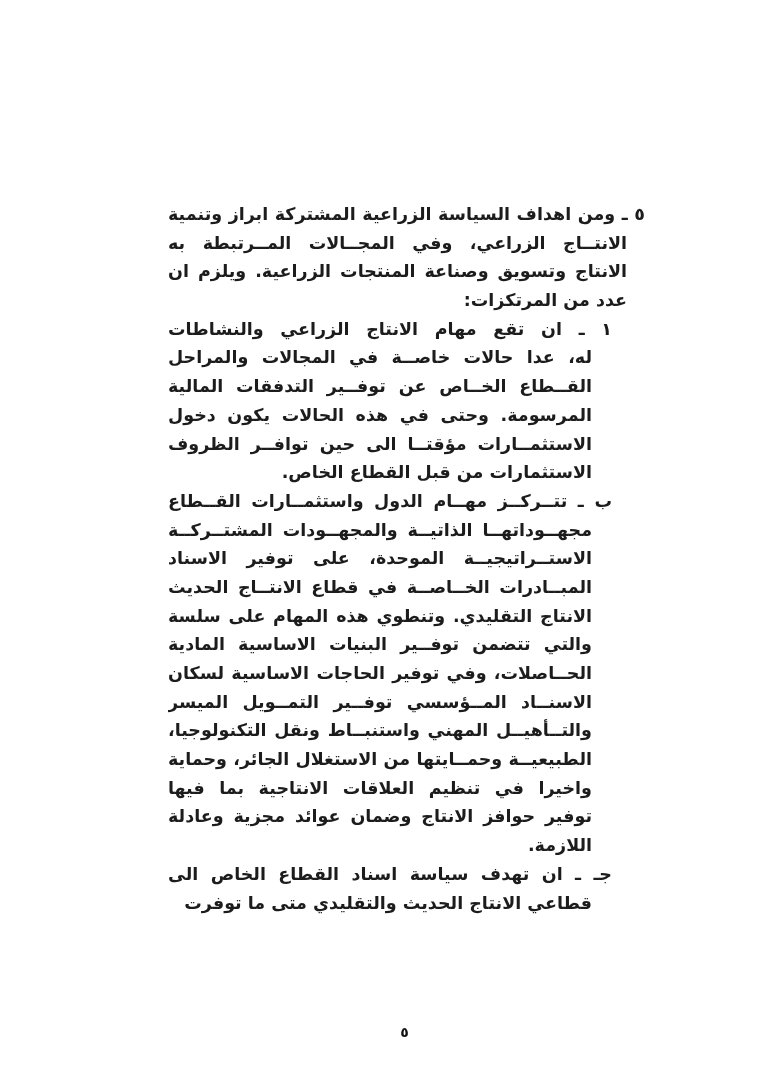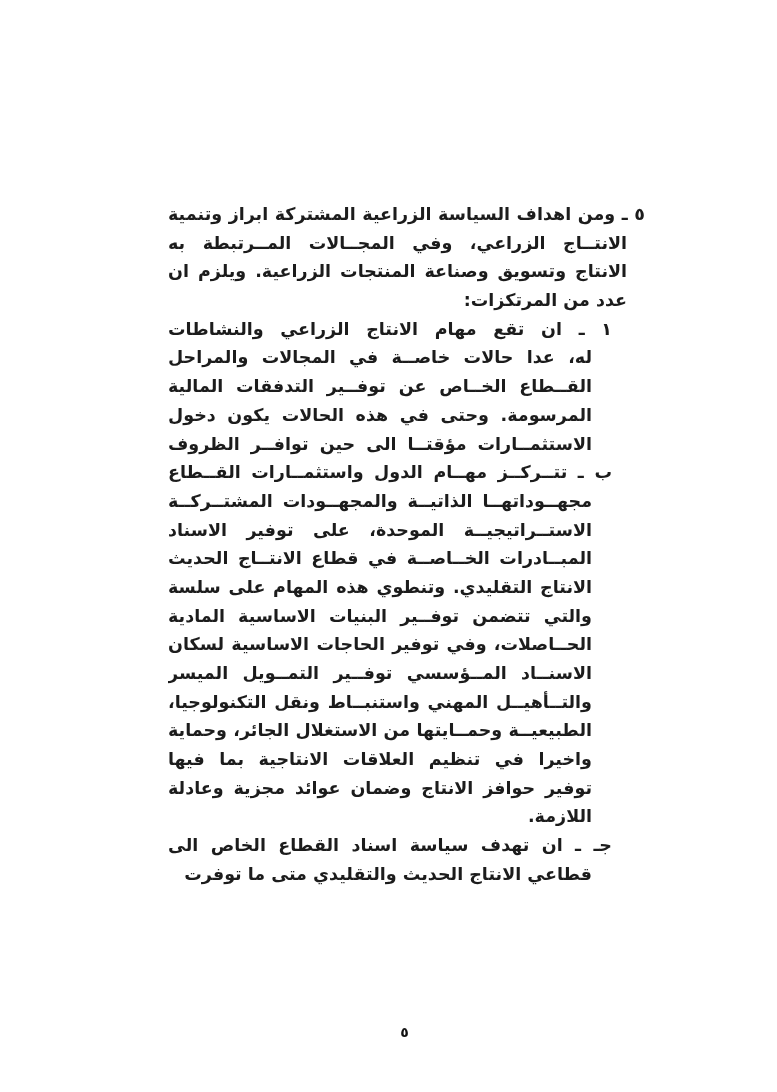--- a/index.html
+++ b/index.html
@@ -59,20 +59,21 @@
   <div class="text-block" id="text-block">
       <div class="line just" style="padding-right: 0px;">٥ ـ ومن اهداف السياسة الزراعية المشتركة ابراز وتنمية دور القطاع الخاص في</div>
       <div class="line just" style="padding-right: 18px;">الانتــاج الزراعي، وفي المجــالات المــرتبطة به والمكملة له، كصناعة مدخلات</div>
       <div class="line just" style="padding-right: 18px;">الانتاج وتسويق وصناعة المنتجات الزراعية. ويلزم ان تقوم هذه السياسة على</div>
       <div class="line plain" style="padding-right: 18px;">عدد من المرتكزات:</div>
       <div class="line just" style="padding-right: 33px;">١ ـ ان تقع مهام الانتاج الزراعي والنشاطات الانتاجية المرتبطة به والمكملة</div>
       <div class="line just" style="padding-right: 53px;">له، عدا حالات خاصــة في المجالات والمراحل والمناطق التي يعجز فيها</div>
       <div class="line just" style="padding-right: 53px;">القــطاع الخــاص عن توفــير التدفقات المالية اللازمة لتحقيق الاهداف</div>
       <div class="line just" style="padding-right: 53px;">المرسومة. وحتى في هذه الحالات يكون دخول القطاع العام في غالبية هذه</div>
       <div class="line just" style="padding-right: 53px;">الاستثمــارات مؤقتــا الى حين توافــر الظروف المــوضوعية لتغطية هذه</div>
+      <div class="line plain" style="padding-right: 53px;">الاستثمارات من قبل القطاع الخاص.</div>
       <div class="line just" style="padding-right: 33px;">ب ـ تتــركــز مهــام الدول واستثمــارات القــطاع العام التابع لها، من خلال</div>
       <div class="line just" style="padding-right: 53px;">مجهــوداتهــا الذاتيــة والمجهــودات المشتــركــة التي تنــطوي عليهــا</div>
       <div class="line just" style="padding-right: 53px;">الاستــراتيجيــة الموحدة، على توفير الاسناد المؤسسي والهيكلي لتشجيع</div>
       <div class="line just" style="padding-right: 53px;">المبــادرات الخــاصــة في قطاع الانتــاج الحديث وتطوير وتحديث قطاع</div>
       <div class="line just" style="padding-right: 53px;">الانتاج التقليدي. وتنطوي هذه المهام على سلسة طويلة من المداخلات</div>
       <div class="line just" style="padding-right: 53px;">والتي تتضمن توفــير البنيات الاساسية المادية لخدمة الانتاج وتسويق</div>
       <div class="line just" style="padding-right: 53px;">الحــاصلات، وفي توفير الحاجات الاساسية لسكان الارياف، ويتضمن</div>
       <div class="line just" style="padding-right: 53px;">الاسنــاد المــؤسسي توفــير التمــويل الميسر ودعم الاسعار، وفي التدريب</div>
       <div class="line just" style="padding-right: 53px;">والتــأهيــل المهني واستنبــاط ونقل التكنولوجيا، وفي استكشاف الموارد</div>
       <div class="line just" style="padding-right: 53px;">الطبيعيــة وحمــايتها من الاستغلال الجائر، وحماية البيئة من التلوث،</div>

